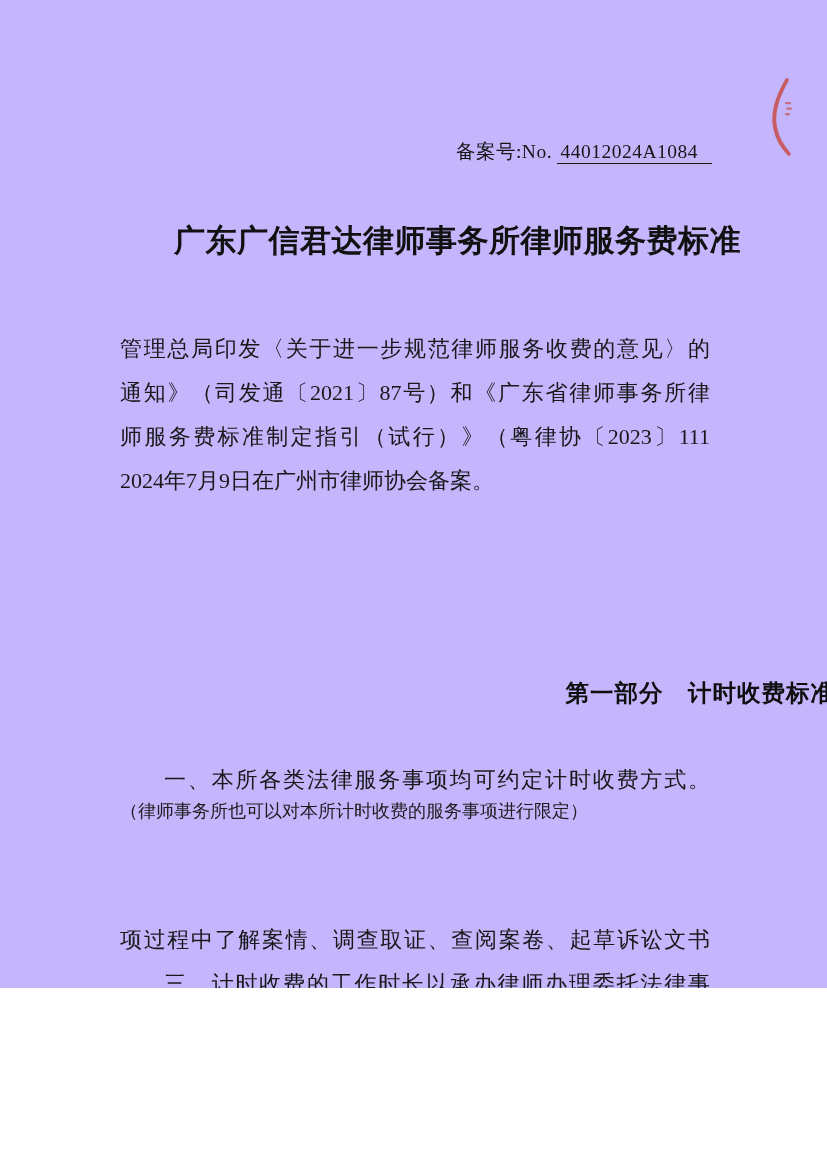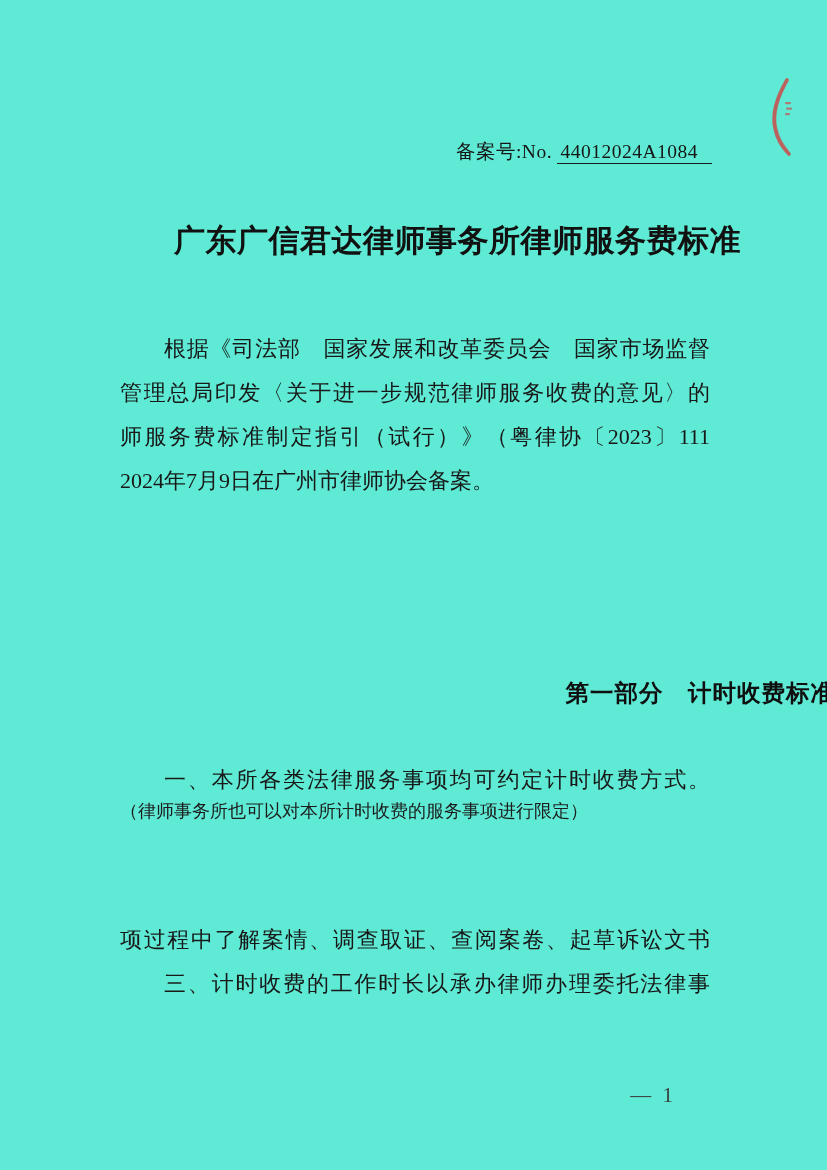--- a/index.html
+++ b/index.html
@@ -1,20 +1,20 @@
 <!DOCTYPE html>
 <html><head>
 <meta charset="utf-8">
 <style>
   html, body { margin: 0; padding: 0; background: #ffffff; }
   .page {
     position: relative;
     width: 827px;
-    height: 1170px;
-    background: #5eead4;
+    height: 988px;
+    background: #c4b5fd;
     overflow: hidden;
     font-family: "Liberation Serif", "DejaVu Serif", serif;
     color: #161616;
   }
   .filing {
     position: absolute;
     left: 120px; top: 139px; width: 592px;
     text-align: right;
     font-size: 19.5px;
     line-height: 26px;
@@ -106,22 +106,22 @@
   </div>
 
   <div class="filing">
     <span>备案号:No.</span>
     <span class="fnum">44012024A1084</span>
   </div>
 
   <h1 class="doc-title">广东广信君达律师事务所律师服务费标准</h1>
 
   <div class="para intro">
-    <div class="ln j ind">根据《司法部　国家发展和改革委员会　国家市场监督</div>
     <div class="ln j">管理总局印发〈关于进一步规范律师服务收费的意见〉的</div>
+    <div class="ln j">通知》（司发通〔2021〕87号）和《广东省律师事务所律</div>
     <div class="ln j">师服务费标准制定指引（试行）》（粤律协〔2023〕111</div>
     <div class="ln">2024年7月9日在广州市律师协会备案。</div>
   </div>
 
   <div class="sec-heading">第一部分　计时收费标准</div>
 
   <div class="para item1">
     <div class="ln j ind">一、本所各类法律服务事项均可约定计时收费方式。</div>
   </div>
 

